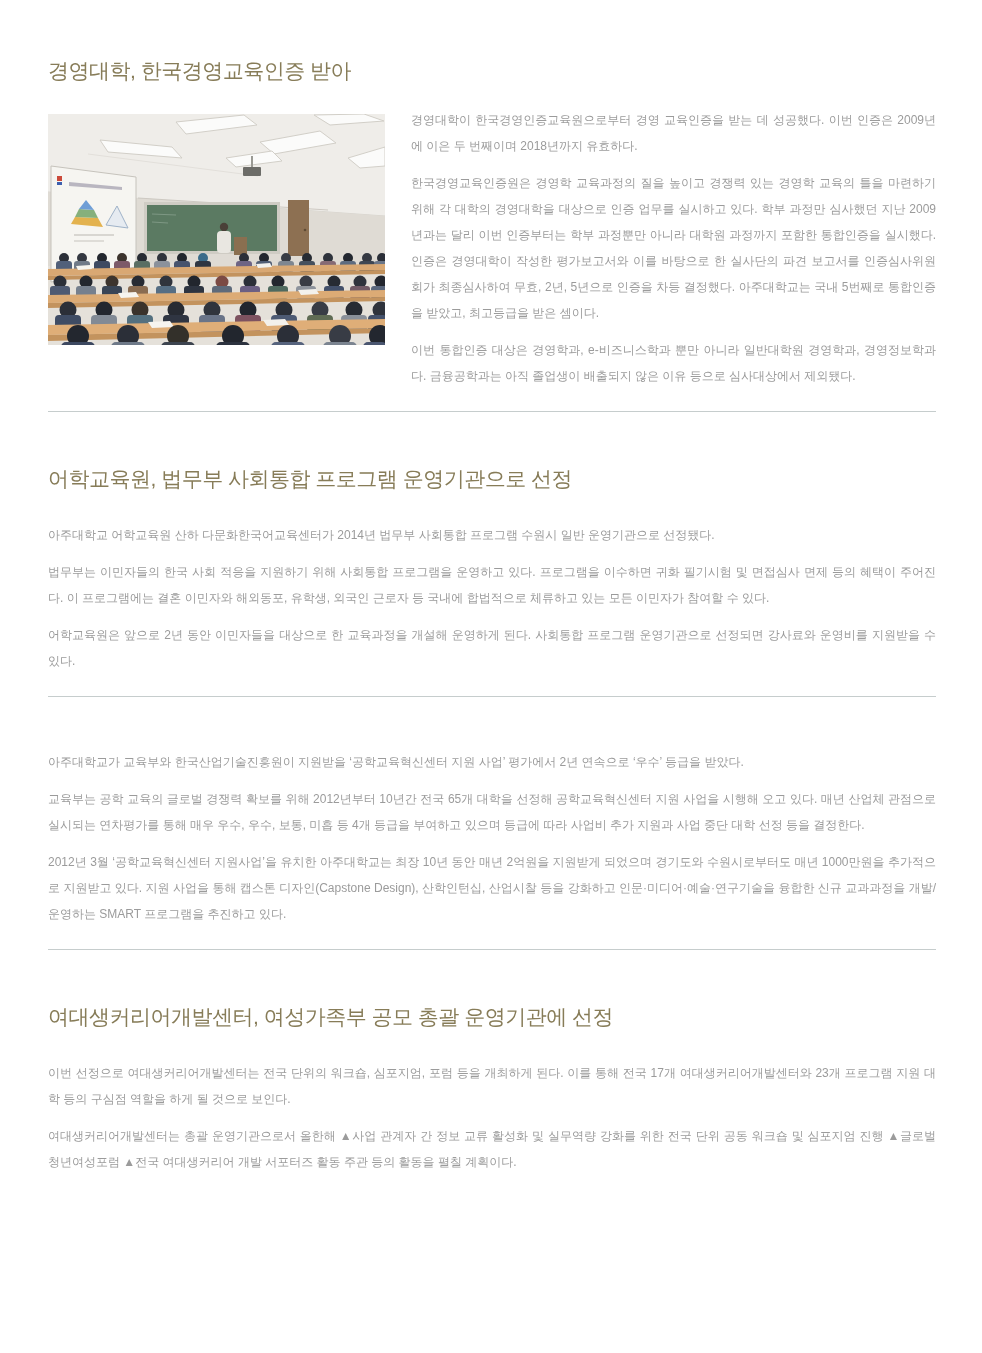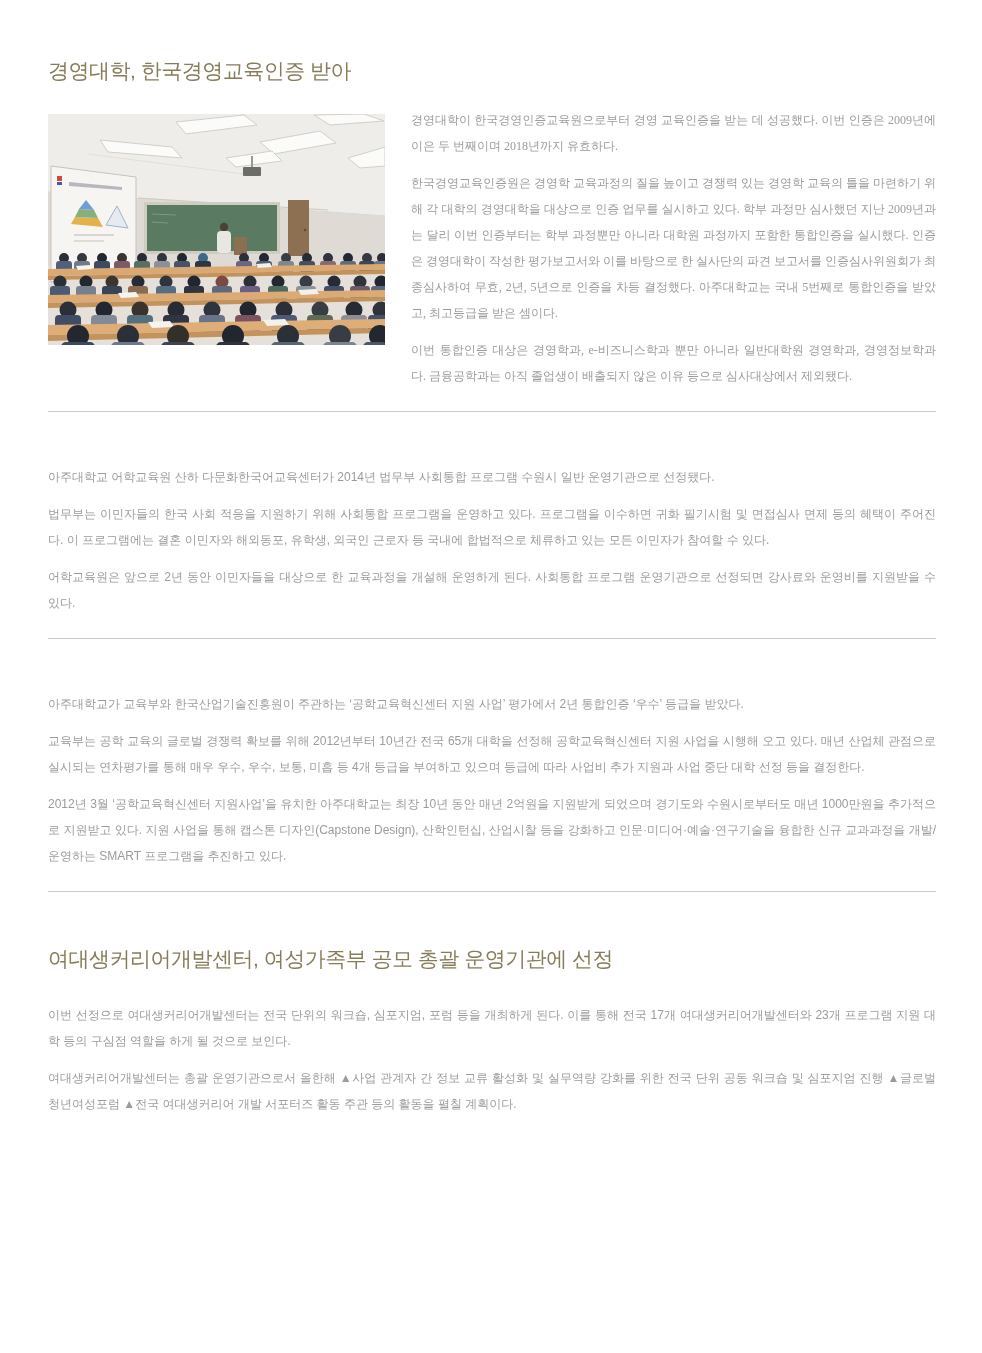--- a/index.html
+++ b/index.html
@@ -36,21 +36,21 @@
     gap: 26px;
     align-items: flex-start;
   }
   .photo {
     flex: 0 0 337px;
     width: 337px;
     height: 231px;
     overflow: hidden;
   }
   .photo svg { display: block; width: 100%; height: 100%; }
-  .s1-text { flex: 1; margin-top: -7px; font-family: Liberation Serif, serif; }
+  .s1-text { flex: 1; margin-top: -7px; }
   p.body {
     font-size: 12px;
     line-height: 26px;
     color: #9b9b9b;
     text-align: justify;
     margin: 0 0 11px 0;
   }
   p.body.no-gap { margin-bottom: 8px; }
   p.body:last-child { margin-bottom: 0; }
 </style>
@@ -235,29 +235,30 @@
         <p class="body">경영대학이 한국경영인증교육원으로부터 경영 교육인증을 받는 데 성공했다. 이번 인증은 2009년에 이은 두 번째이며 2018년까지 유효하다.</p>
         <p class="body">한국경영교육인증원은 경영학 교육과정의 질을 높이고 경쟁력 있는 경영학 교육의 틀을 마련하기 위해 각 대학의 경영대학을 대상으로 인증 업무를 실시하고 있다. 학부 과정만 심사했던 지난 2009년과는 달리 이번 인증부터는 학부 과정뿐만 아니라 대학원 과정까지 포함한 통합인증을 실시했다. 인증은 경영대학이 작성한 평가보고서와 이를 바탕으로 한 실사단의 파견 보고서를 인증심사위원회가 최종심사하여 무효, 2년, 5년으로 인증을 차등 결정했다. 아주대학교는 국내 5번째로 통합인증을 받았고, 최고등급을 받은 셈이다.</p>
         <p class="body">이번 통합인증 대상은 경영학과, e-비즈니스학과 뿐만 아니라 일반대학원 경영학과, 경영정보학과다. 금융공학과는 아직 졸업생이 배출되지 않은 이유 등으로 심사대상에서 제외됐다.</p>
       </div>
     </div>
   </section>
 
   <hr class="divider">
 
   <section class="article article-later">
+    <h1 class="section-title">어학교육원, 법무부 사회통합 프로그램 운영기관으로 선정</h1>
     <p class="body">아주대학교 어학교육원 산하 다문화한국어교육센터가 2014년 법무부 사회통합 프로그램 수원시 일반 운영기관으로 선정됐다.</p>
     <p class="body">법무부는 이민자들의 한국 사회 적응을 지원하기 위해 사회통합 프로그램을 운영하고 있다. 프로그램을 이수하면 귀화 필기시험 및 면접심사 면제 등의 혜택이 주어진다. 이 프로그램에는 결혼 이민자와 해외동포, 유학생, 외국인 근로자 등 국내에 합법적으로 체류하고 있는 모든 이민자가 참여할 수 있다.</p>
     <p class="body no-gap">어학교육원은 앞으로 2년 동안 이민자들을 대상으로 한 교육과정을 개설해 운영하게 된다. 사회통합 프로그램 운영기관으로 선정되면 강사료와 운영비를 지원받을 수 있다.</p>
   </section>
 
   <hr class="divider">
 
   <section class="article article-later">
-    <p class="body">아주대학교가 교육부와 한국산업기술진흥원이 주관하는 ‘공학교육혁신센터 지원 사업’ 평가에서 2년 통합인증 ‘우수’ 등급을 받았다.</p>
+    <p class="body">아주대학교가 교육부와 한국산업기술진흥원이 지원받을 ‘공학교육혁신센터 지원 사업’ 평가에서 2년 연속으로 ‘우수’ 등급을 받았다.</p>
     <p class="body">교육부는 공학 교육의 글로벌 경쟁력 확보를 위해 2012년부터 10년간 전국 65개 대학을 선정해 공학교육혁신센터 지원 사업을 시행해 오고 있다. 매년 산업체 관점으로 실시되는 연차평가를 통해 매우 우수, 우수, 보통, 미흡 등 4개 등급을 부여하고 있으며 등급에 따라 사업비 추가 지원과 사업 중단 대학 선정 등을 결정한다.</p>
     <p class="body">2012년 3월 ‘공학교육혁신센터 지원사업’을 유치한 아주대학교는 최장 10년 동안 매년 2억원을 지원받게 되었으며 경기도와 수원시로부터도 매년 1000만원을 추가적으로 지원받고 있다. 지원 사업을 통해 캡스톤 디자인(Capstone Design), 산학인턴십, 산업시찰 등을 강화하고 인문·미디어·예술·연구기술을 융합한 신규 교과과정을 개발/운영하는 SMART 프로그램을 추진하고 있다.</p>
   </section>
 
   <hr class="divider">
 
   <section class="article article-later">
     <h1 class="section-title">여대생커리어개발센터, 여성가족부 공모 총괄 운영기관에 선정</h1>
     <p class="body">이번 선정으로 여대생커리어개발센터는 전국 단위의 워크숍, 심포지엄, 포럼 등을 개최하게 된다. 이를 통해 전국 17개 여대생커리어개발센터와 23개 프로그램 지원 대학 등의 구심점 역할을 하게 될 것으로 보인다.</p>
     <p class="body">여대생커리어개발센터는 총괄 운영기관으로서 올한해 ▲사업 관계자 간 정보 교류 활성화 및 실무역량 강화를 위한 전국 단위 공동 워크숍 및 심포지엄 진행 ▲글로벌 청년여성포럼 ▲전국 여대생커리어 개발 서포터즈 활동 주관 등의 활동을 펼칠 계획이다.</p>

